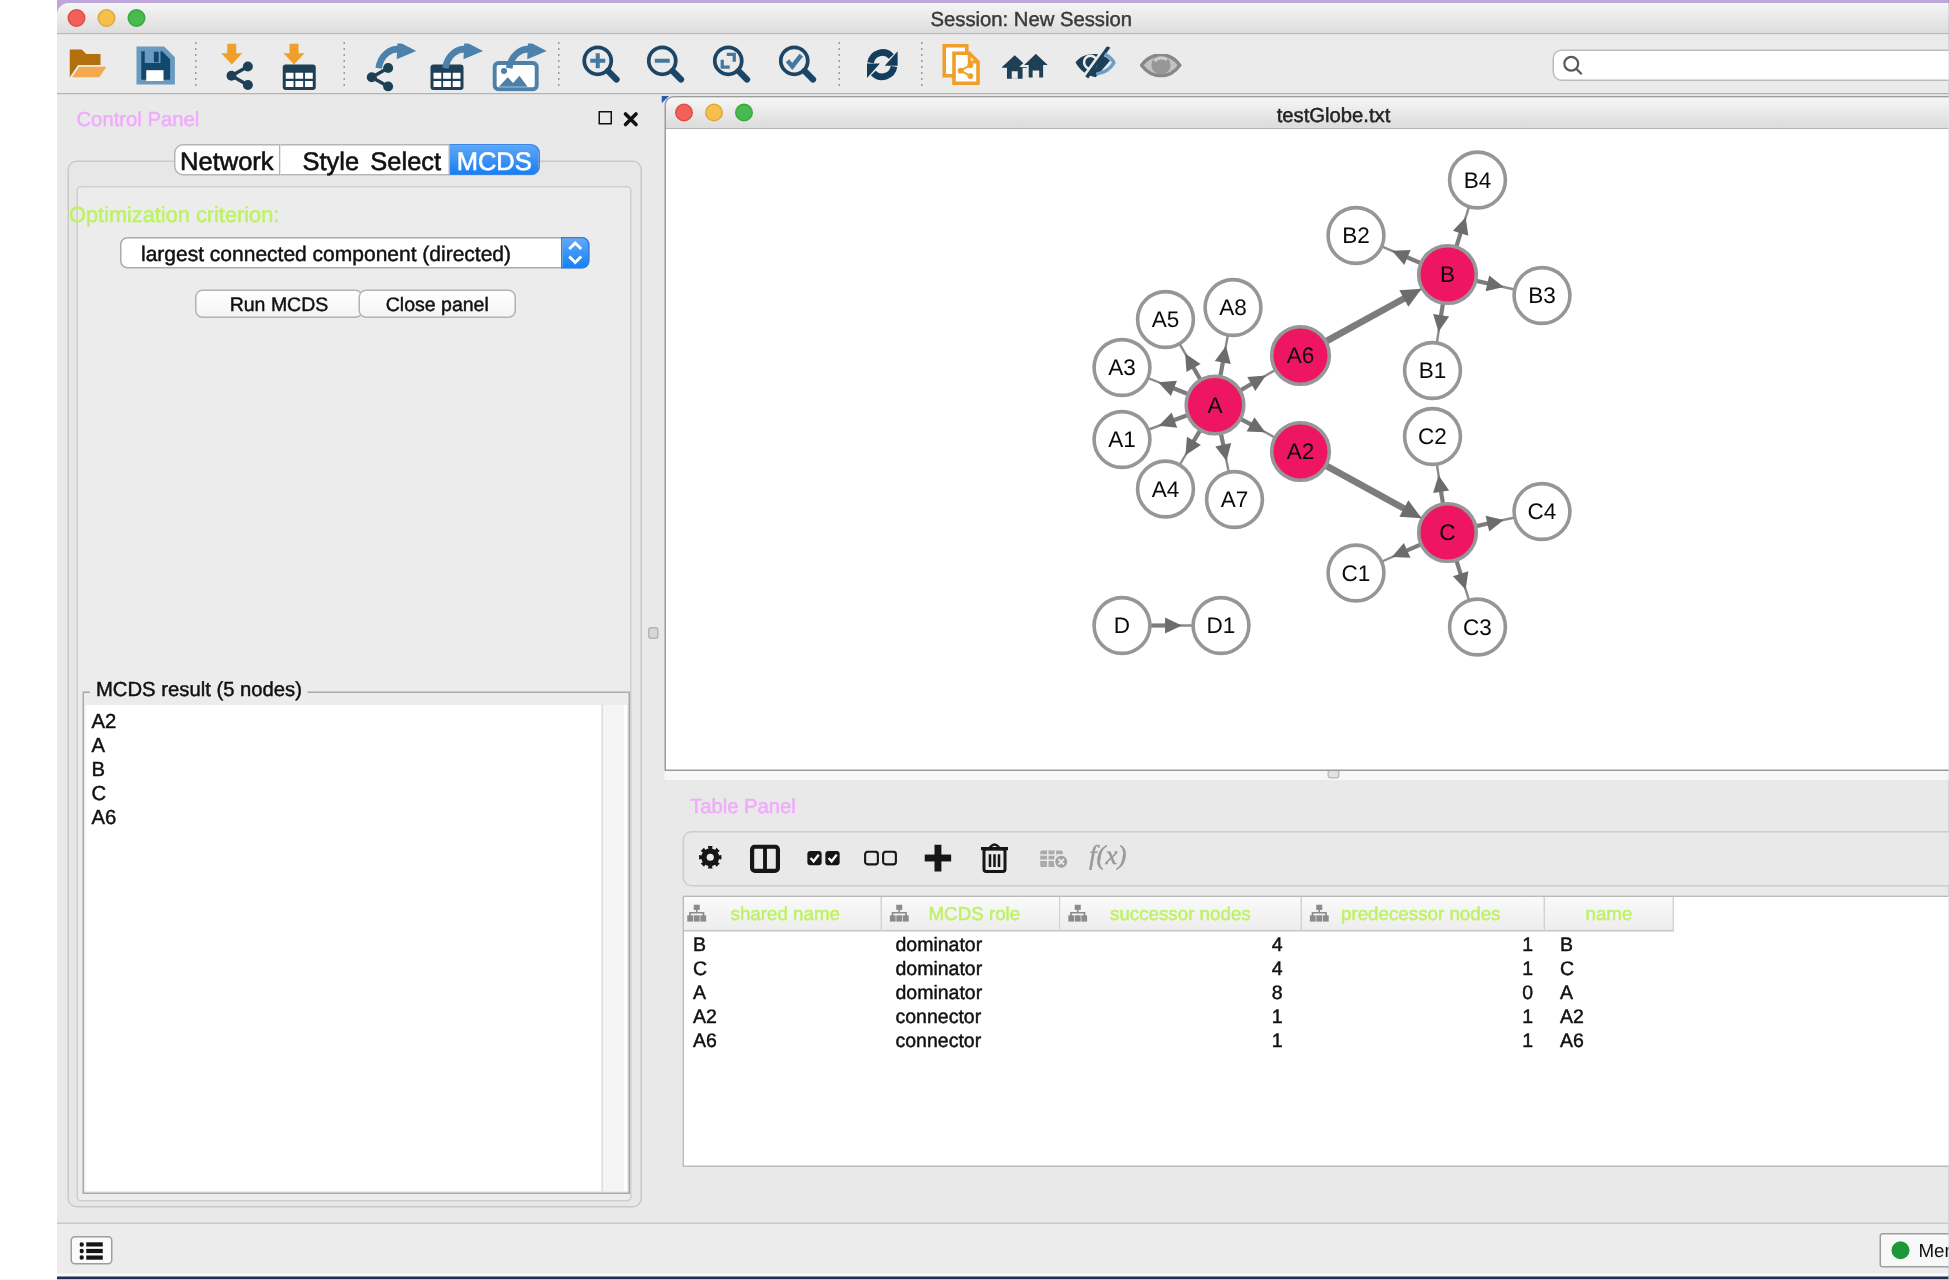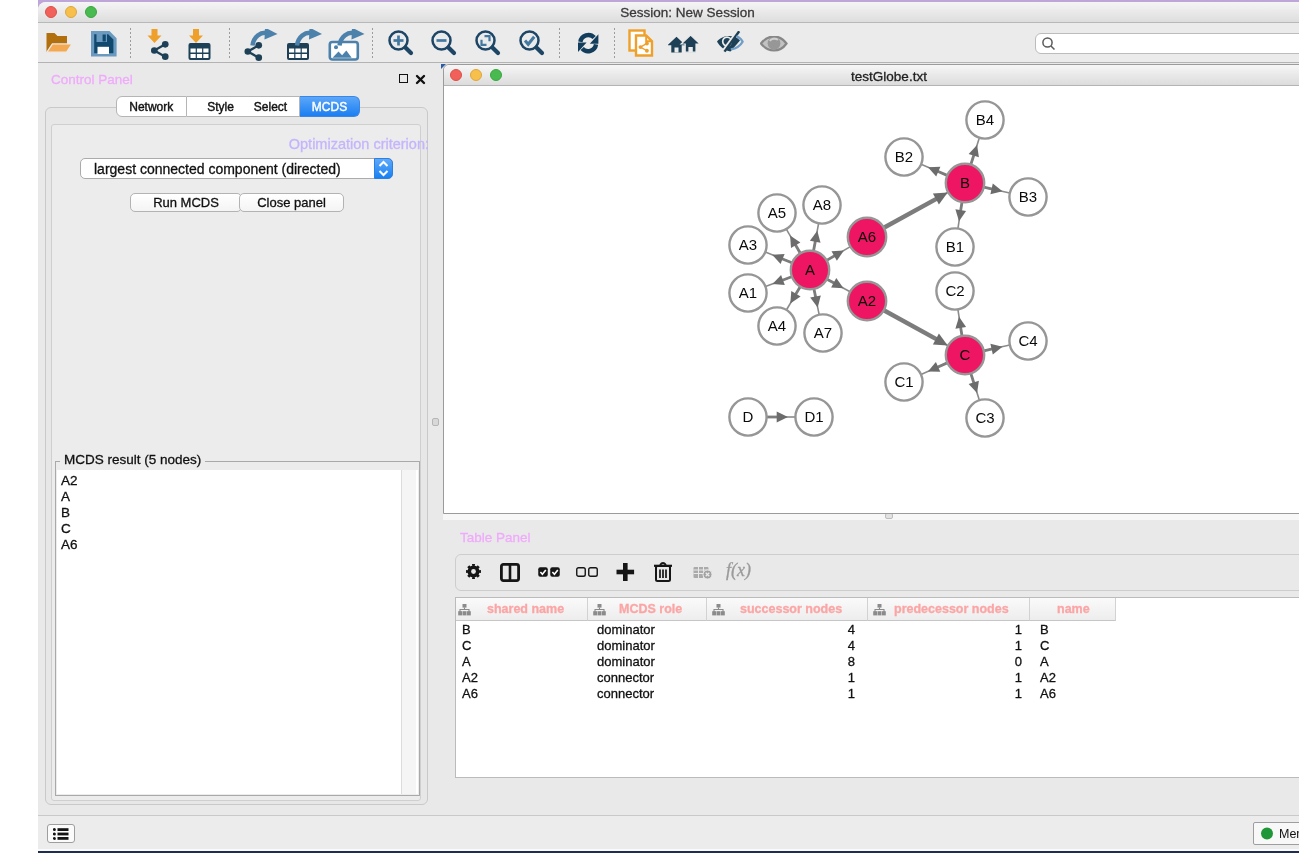--- a/index.html
+++ b/index.html
@@ -12,41 +12,41 @@
 .tl.r { background:#f2605a; border:1px solid #dd4f46; }
 .tl.y { background:#f7c04c; border:1px solid #dfa63b; }
 .tl.g { background:#48ba4f; border:1px solid #39a73f; }
 #wtitle { left:0; top:5px; width:1299px; text-align:center; font-size:13.5px; color:#3a3a3a; }
 #toolbar { left:0; top:23px; width:1299px; height:40px; background:#ebebeb; border-bottom:1px solid #b3b3b3; }
 .sep { top:28px; width:1px; height:30px; background-image:linear-gradient(#9c9c9c 40%, rgba(0,0,0,0) 0%); background-size:1px 4px; }
 #search { left:997px; top:33px; width:294px; height:21px; background:#fff; border:1px solid #bcbcbc; border-radius:6px; }
 #mainbg { left:0; top:63px; width:1299px; height:753px; background:#e9e9e9; }
 .ptitle { font-size:13.5px; color:#f0abfc; }
 .flt { width:9px; height:9px; border:1.5px solid #111; background:transparent; }
-.paneltabs { font-size:12px; color:#111; }
+.paneltabs { font-size:17px; color:#111; }
 .tabseg { position:absolute; top:0; height:21px; line-height:21px; text-align:center; background:#fff; border:1px solid #b5b5b5; border-left:none; -webkit-text-stroke:0.4px currentColor; }
 .tabseg.first { border-left:1px solid #b5b5b5; border-radius:6px 0 0 6px; }
 .tabseg.last { border-radius:0 6px 6px 0; }
 .tabseg.sel { background:linear-gradient(#5ca7f8,#1a7ef2); color:#fff; border-color:#3a86e8; -webkit-text-stroke:0.4px #fff; }
 #cpouter { left:7px; top:107px; width:383px; height:698px; background:#e7e7e7; border:1px solid #c9c9c9; border-radius:6px; }
 #cpinner { left:13px; top:124px; width:370px; height:677px; background:#ececec; border:1px solid #cfcfcf; border-radius:3px; }
 .btn { background:linear-gradient(#ffffff,#f4f4f4); border:1px solid #b3b3b3; border-radius:5px; font-size:13px; color:#111; text-align:center; }
 #dropdown { left:42px; top:158px; width:313px; height:21px; background:#fff; border:1px solid #ababab; border-radius:5px; font-size:14px; color:#111; line-height:20px; padding-left:13px; }
 #stepper { left:336px; top:158px; width:19px; height:21px; background:linear-gradient(#5fa9f9,#1781f3); border-radius:0 5px 5px 0; border:1px solid #2f7fe0; }
 #fieldset { left:17px; top:461px; width:365px; height:335px; border:1px solid #a9a9a9; }
 #fslegend { left:22px; top:452px; padding:0 4px; background:#ececec; font-size:13.5px; color:#111; }
 #mcdslist { left:19px; top:470px; width:361px; height:324px; background:#fff; font-size:13.5px; color:#111; line-height:16.2px; padding:2.5px 0 0 4px; }
 #mcdssb { left:363px; top:470px; width:15px; height:324px; background:#f5f5f5; border-left:1px solid #dcdcdc; }
 #netwin { left:405px; top:64px; width:894px; height:450px; background:#fff; border:1px solid #9b9b9b; border-radius:6px 6px 0 0; }
 #nettb { left:406px; top:65px; width:892px; height:21px; background:linear-gradient(#f6f6f6,#dcdcdc); border-bottom:1px solid #b4b4b4; border-radius:6px 6px 0 0; }
 #nettitle { left:406px; top:69px; width:890px; text-align:center; font-size:13.5px; color:#222; }
 #tptoolbar { left:417px; top:554px; width:868px; height:37px; background:#e9e9e9; border:1px solid #cdcdcd; border-radius:6px; }
 #tbl { left:417px; top:597px; width:871px; height:181px; background:#fff; border:1px solid #bbb; }
 .hcell { position:absolute; top:598px; height:23px; background:linear-gradient(#fafafa,#ededed); border-right:1px solid #d2d2d2; border-bottom:1px solid #c6c6c6; }
-.htxt { position:absolute; top:598px; height:35px; line-height:23px; font-size:12.5px; color:#fca5a5;font-weight:bold; }
+.htxt { position:absolute; top:598px; height:35px; line-height:23px; font-size:12.5px; color:#bef264; }
 .trow { position:absolute; font-size:13px; color:#111; height:16px; line-height:16px; }
 #statusbar { left:0; top:815px; width:1299px; height:34px; background:#ececec; border-top:1px solid #c9c9c9; }
 #memybtn { left:1215px; top:822px; width:74px; height:23px; background:#f8f8f8; border:1px solid #9e9e9e; border-radius:2px; }
 .icn { position:absolute; }
 </style></head><body>
 <div id="wrap">
 <div class="abs" id="purple"></div>
 <div class="abs" id="win"></div>
 
 <div class="abs" id="titlebar"></div>
@@ -204,21 +204,21 @@
       <path d="M2 2 L9 9 M9 2 L2 9" stroke="#111" stroke-width="2.4" stroke-linecap="round"></path>
     </svg>
 <div class="abs" id="cpouter"></div>
     <div class="abs" id="cpinner"></div>
 <div class="abs paneltabs" style="left:0;top:96px;width:391px;height:21px">
 <div class="tabseg first " style="left:78px;width:70.5px">Network</div>
 <div class="tabseg  " style="left:148.5px;width:69px">Style</div>
 <div class="tabseg  " style="left:204px;width:58px">Select</div>
 <div class="tabseg last sel" style="left:262px;width:60px">MCDS</div>
 </div>
-<div class="abs" style="left:8px;top:136px;width:383px;text-align:right;font-size:14.5px;color:#c4b5fd">Optimization criterion:</div>
+<div class="abs" style="left:8px;top:136px;width:383px;text-align:left;font-size:14.5px;color:#bef264">Optimization criterion:</div>
 <div class="abs" id="dropdown">largest connected component (directed)</div>
 <div class="abs" id="stepper"><svg width="17" height="19" viewBox="0 0 17 19">
         <path d="M4.5 7 L8.5 3 L12.5 7" fill="none" stroke="#fff" stroke-width="2"></path>
         <path d="M4.5 12 L8.5 16 L12.5 12" fill="none" stroke="#fff" stroke-width="2"></path>
       </svg></div>
 <div class="abs btn" style="left:92px;top:193px;width:112px;height:19px;line-height:18px">Run MCDS</div>
 <div class="abs btn" style="left:201px;top:193px;width:105px;height:19px;line-height:18px">Close panel</div>
 <div class="abs" id="fieldset"></div>
 <div class="abs" id="mcdslist">A2<br>A<br>B<br>C<br>A6</div>
 <div class="abs" id="mcdssb"></div>

